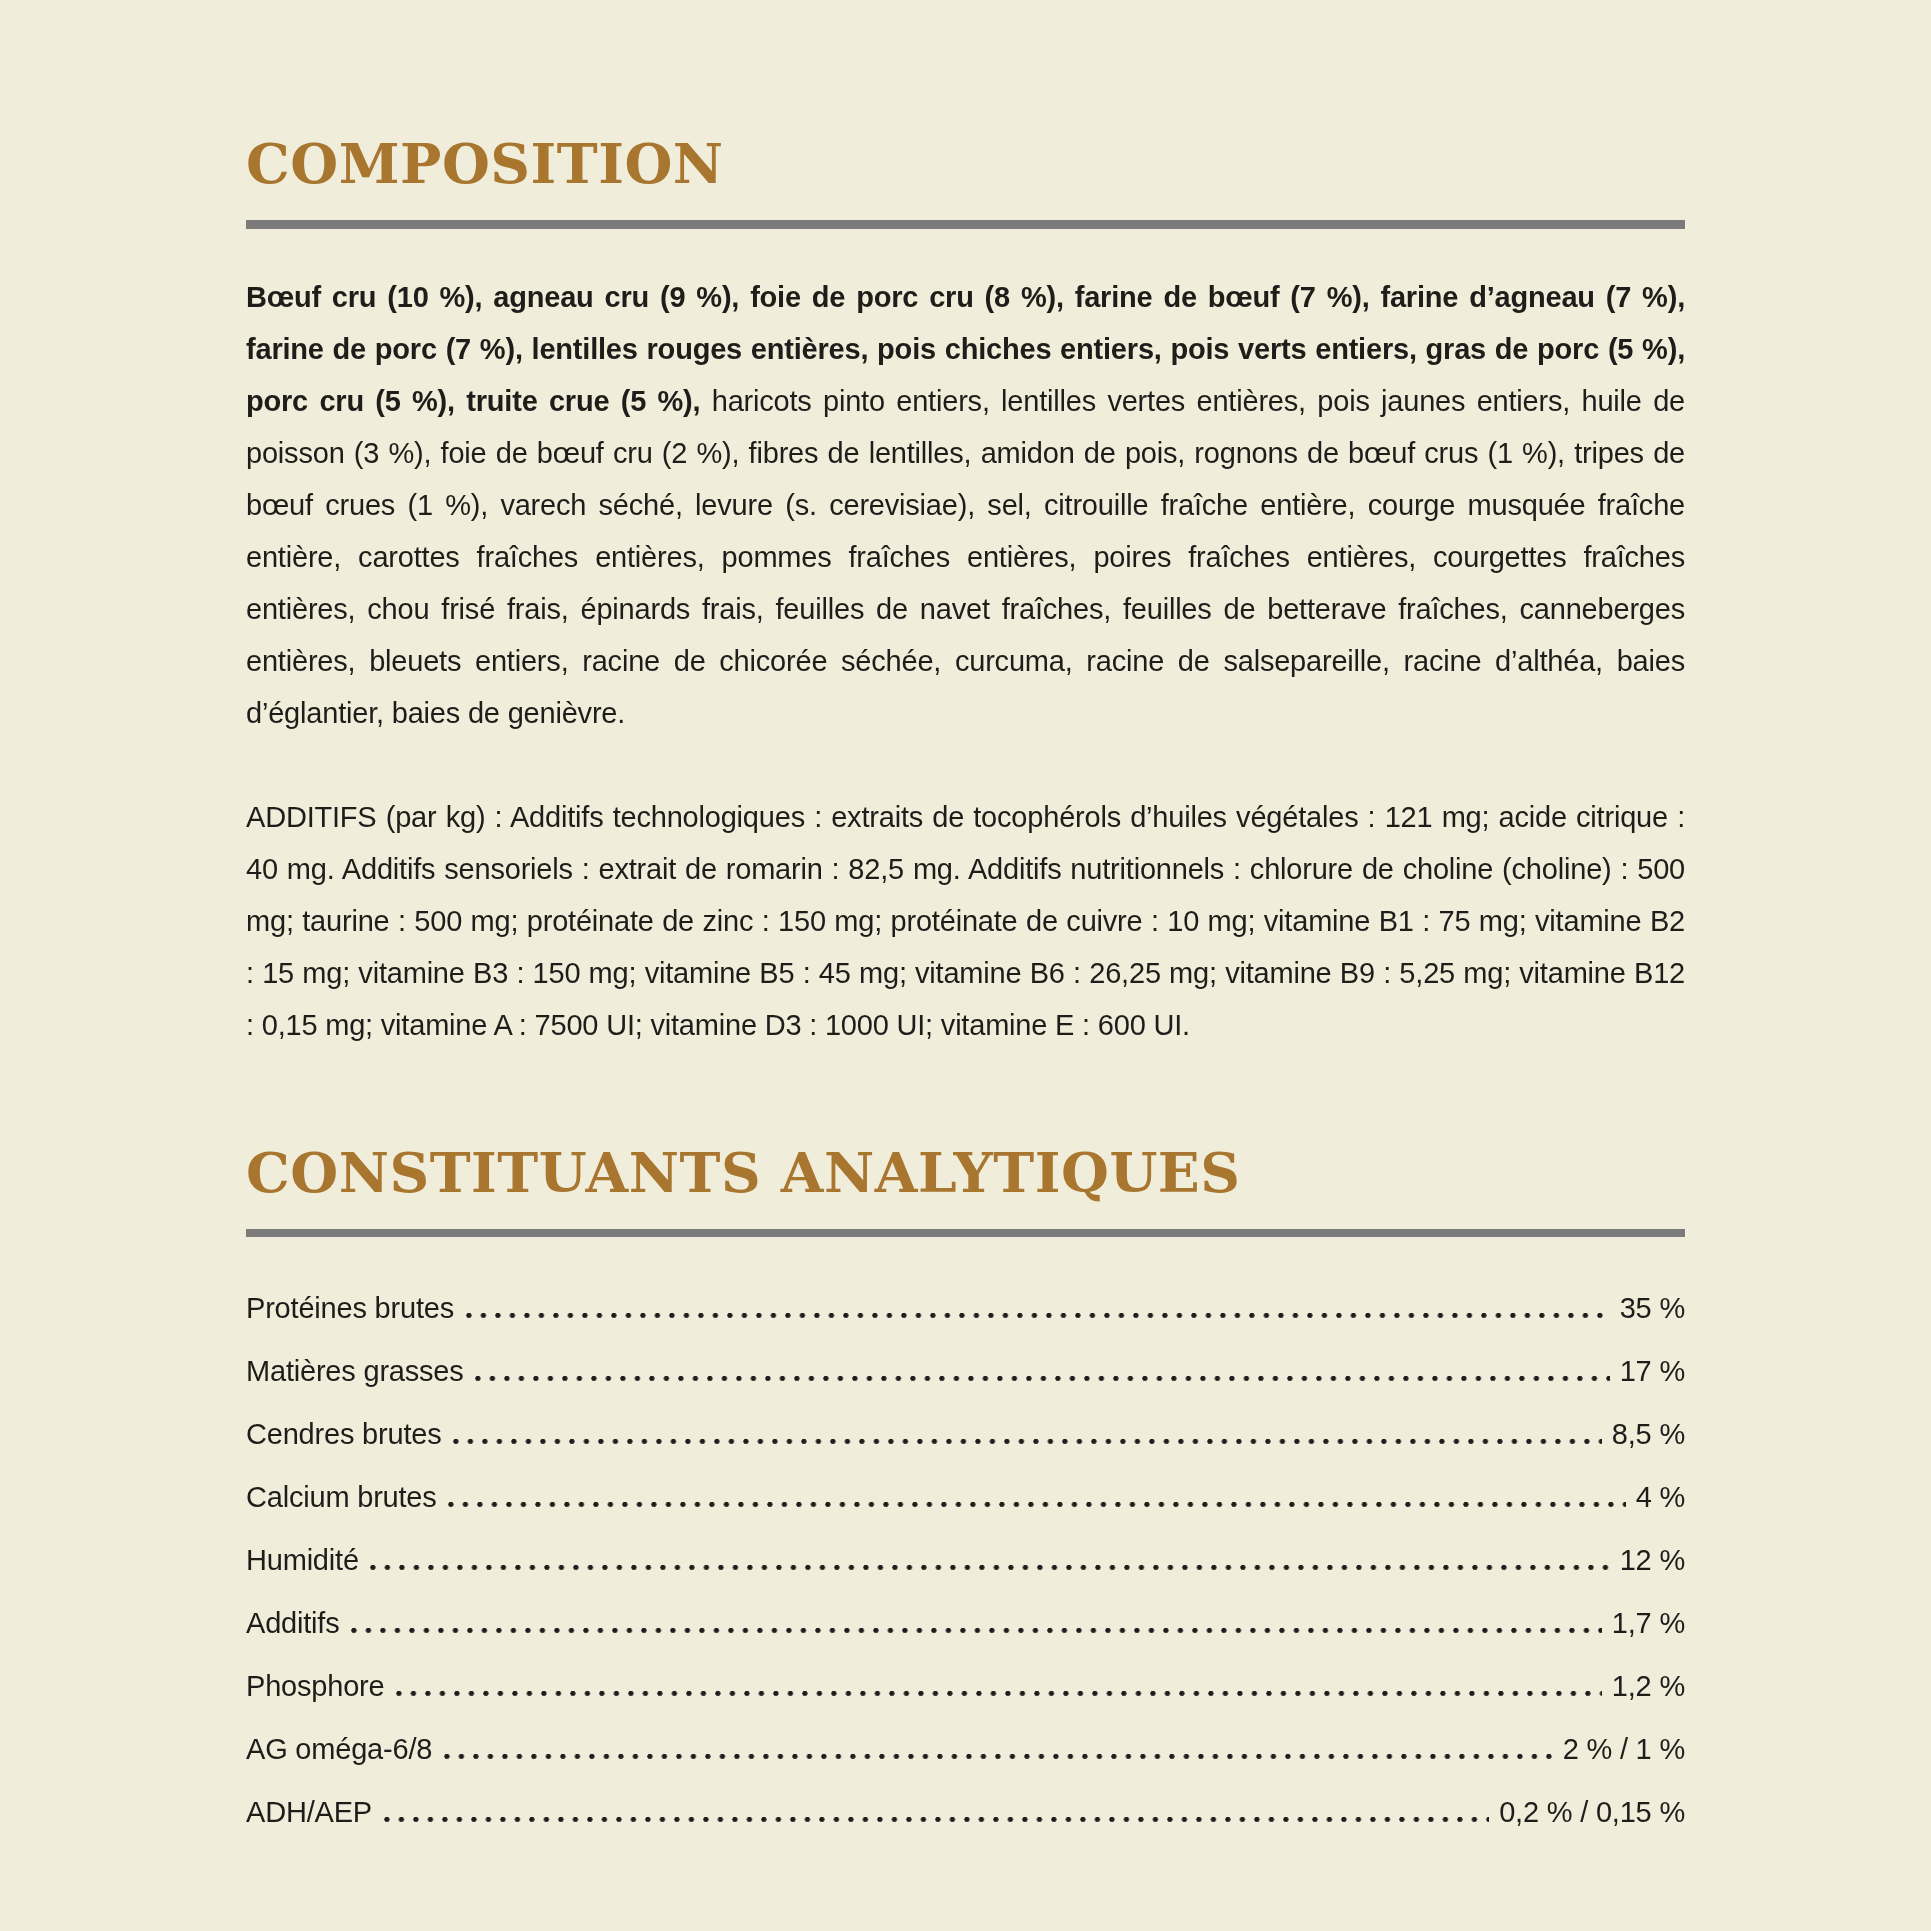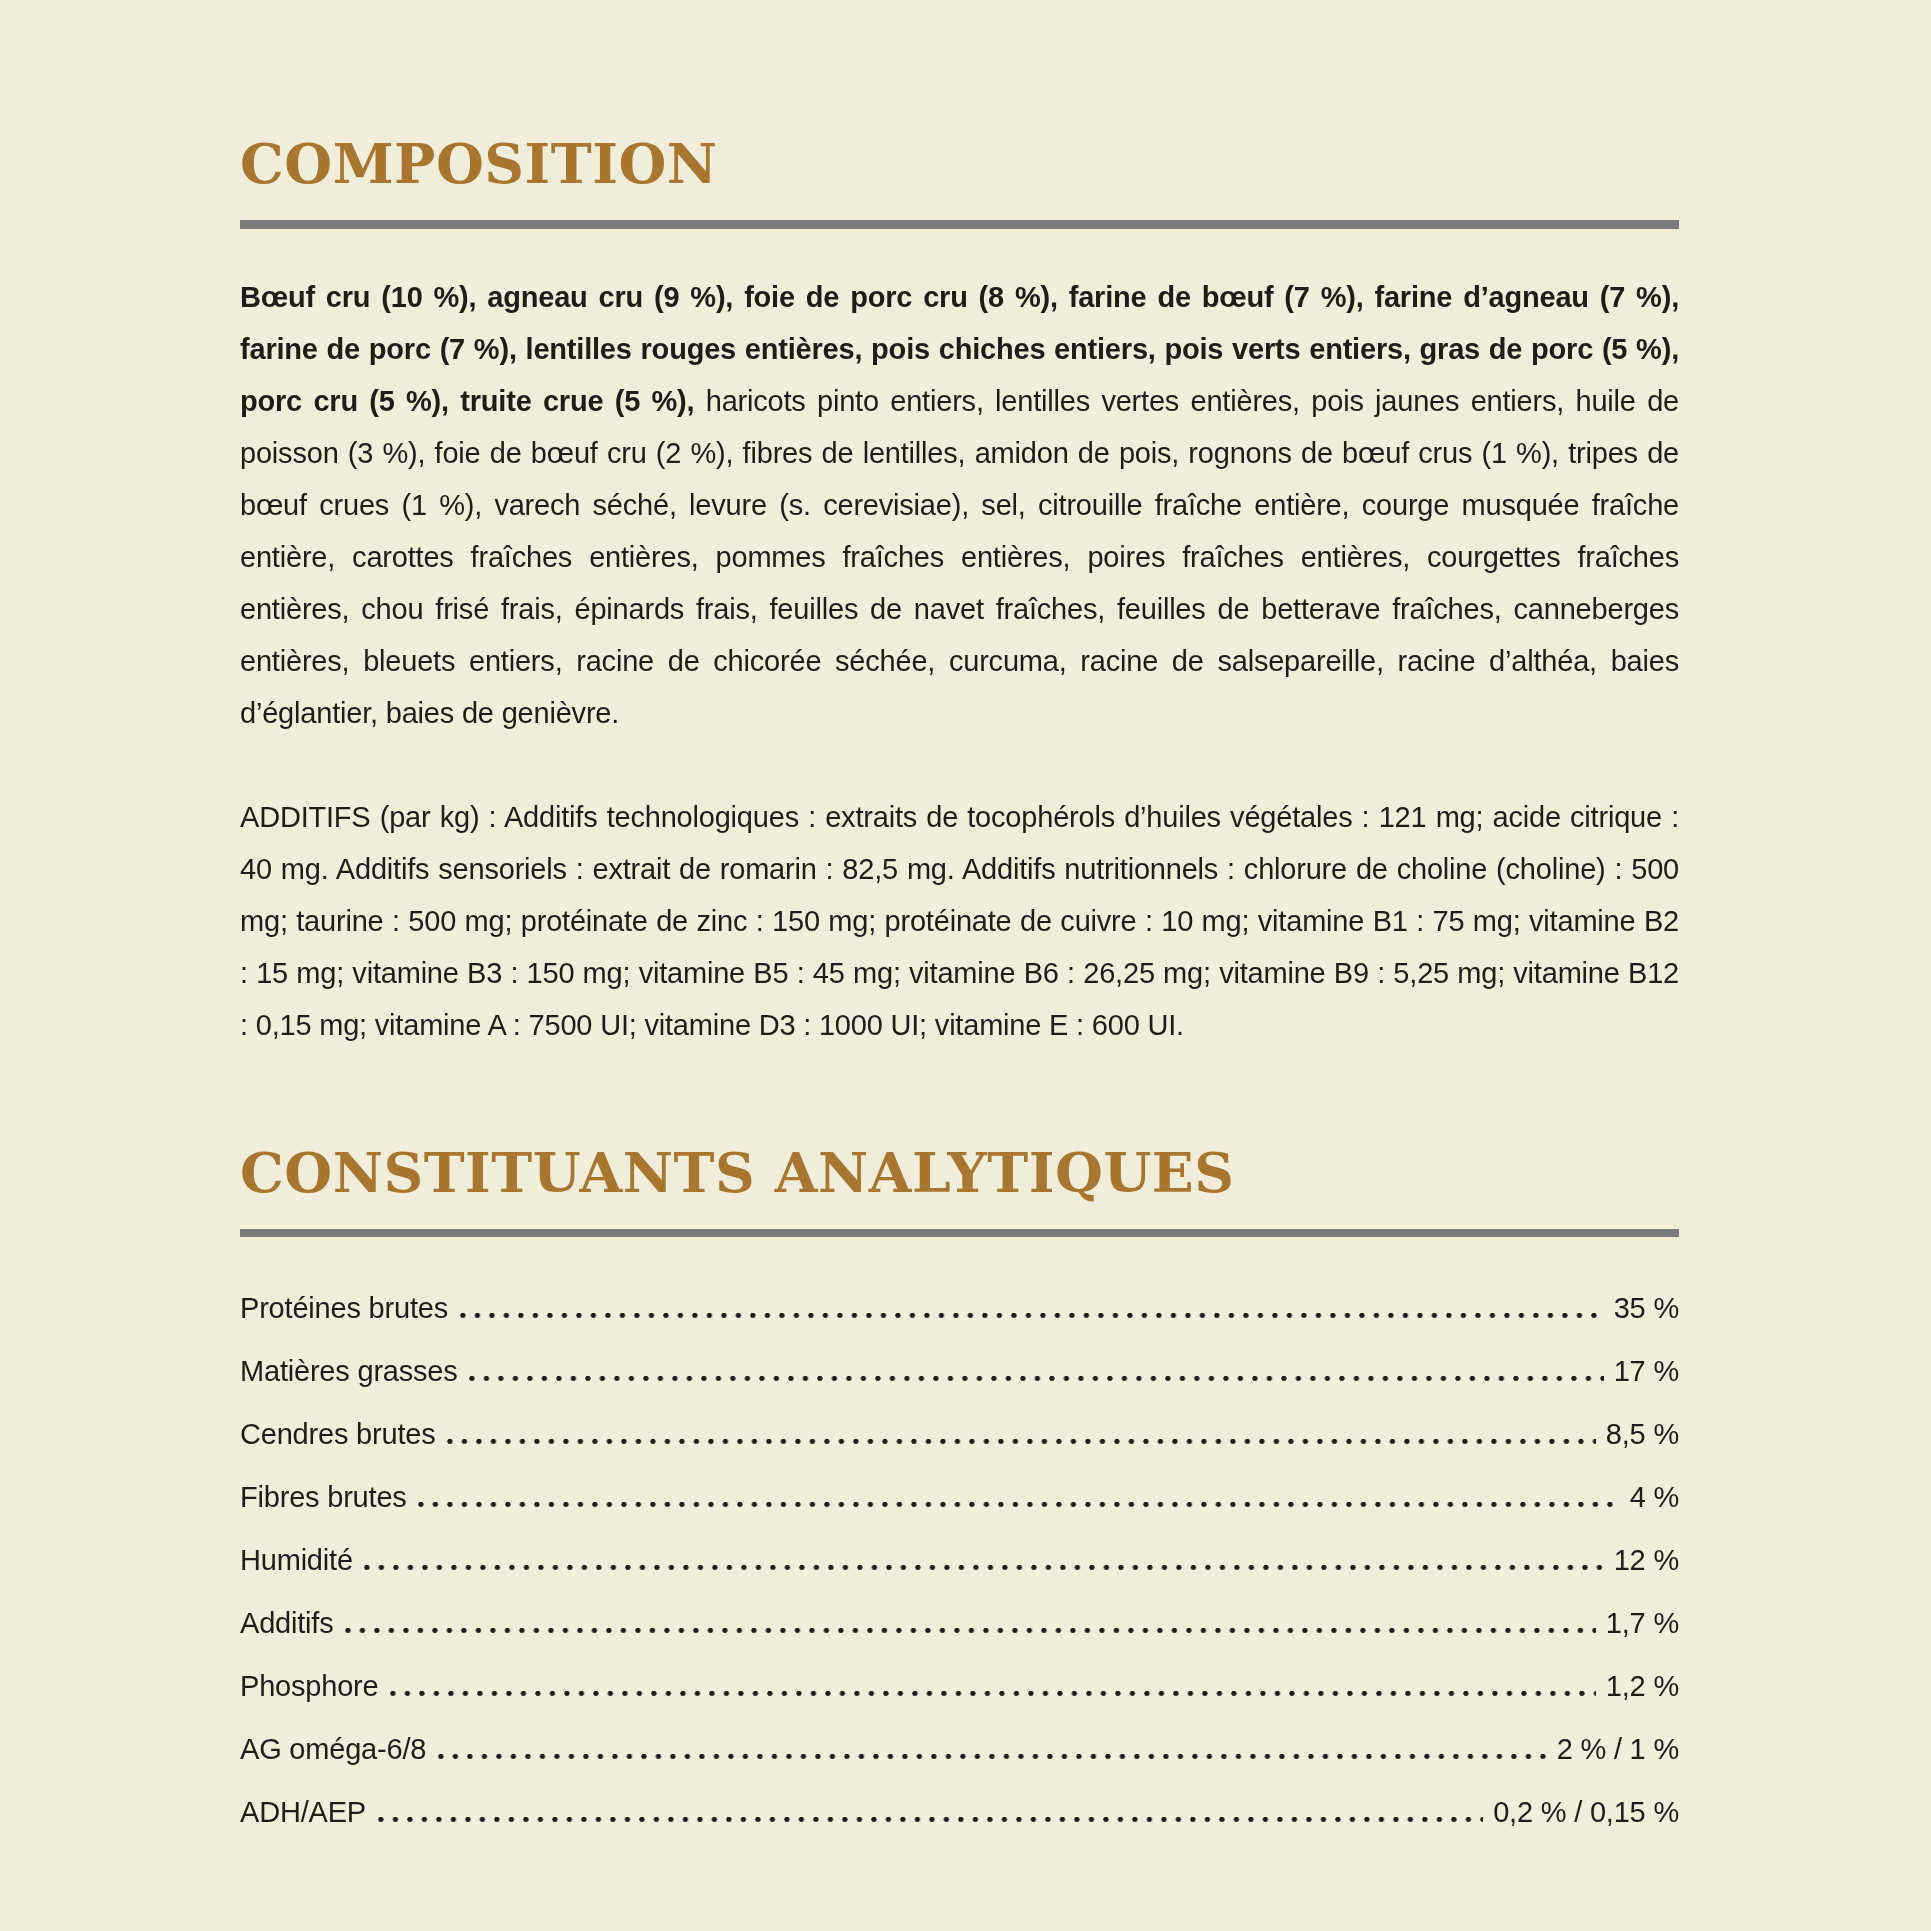--- a/index.html
+++ b/index.html
@@ -14,21 +14,21 @@
     position:relative;
     width:1931px;
     height:1931px;
     background:var(--bg);
     color:var(--ink);
     font-family:"Liberation Sans", sans-serif;
     overflow:hidden;
   }
   .content{
     position:absolute;
-    left:240px;
+    left:246px;
     top:135px;
     width:1439px;
   }
   .section-title{
     font-family:"DejaVu Serif", serif;
     font-weight:800;
     font-size:55px;
     line-height:58px;
     letter-spacing:0.5px;
     color:var(--accent);
@@ -99,21 +99,21 @@
     <span class="ca-value">17 %</span>
   </div>
 
   <div class="ca-row">
     <span class="ca-label">Cendres brutes</span>
     <span class="dots"></span>
     <span class="ca-value">8,5 %</span>
   </div>
 
   <div class="ca-row">
-    <span class="ca-label">Fibres brutes</span>
+    <span class="ca-label">Calcium brutes</span>
     <span class="dots"></span>
     <span class="ca-value">4 %</span>
   </div>
 
   <div class="ca-row">
     <span class="ca-label">Humidité</span>
     <span class="dots"></span>
     <span class="ca-value">12 %</span>
   </div>
 

